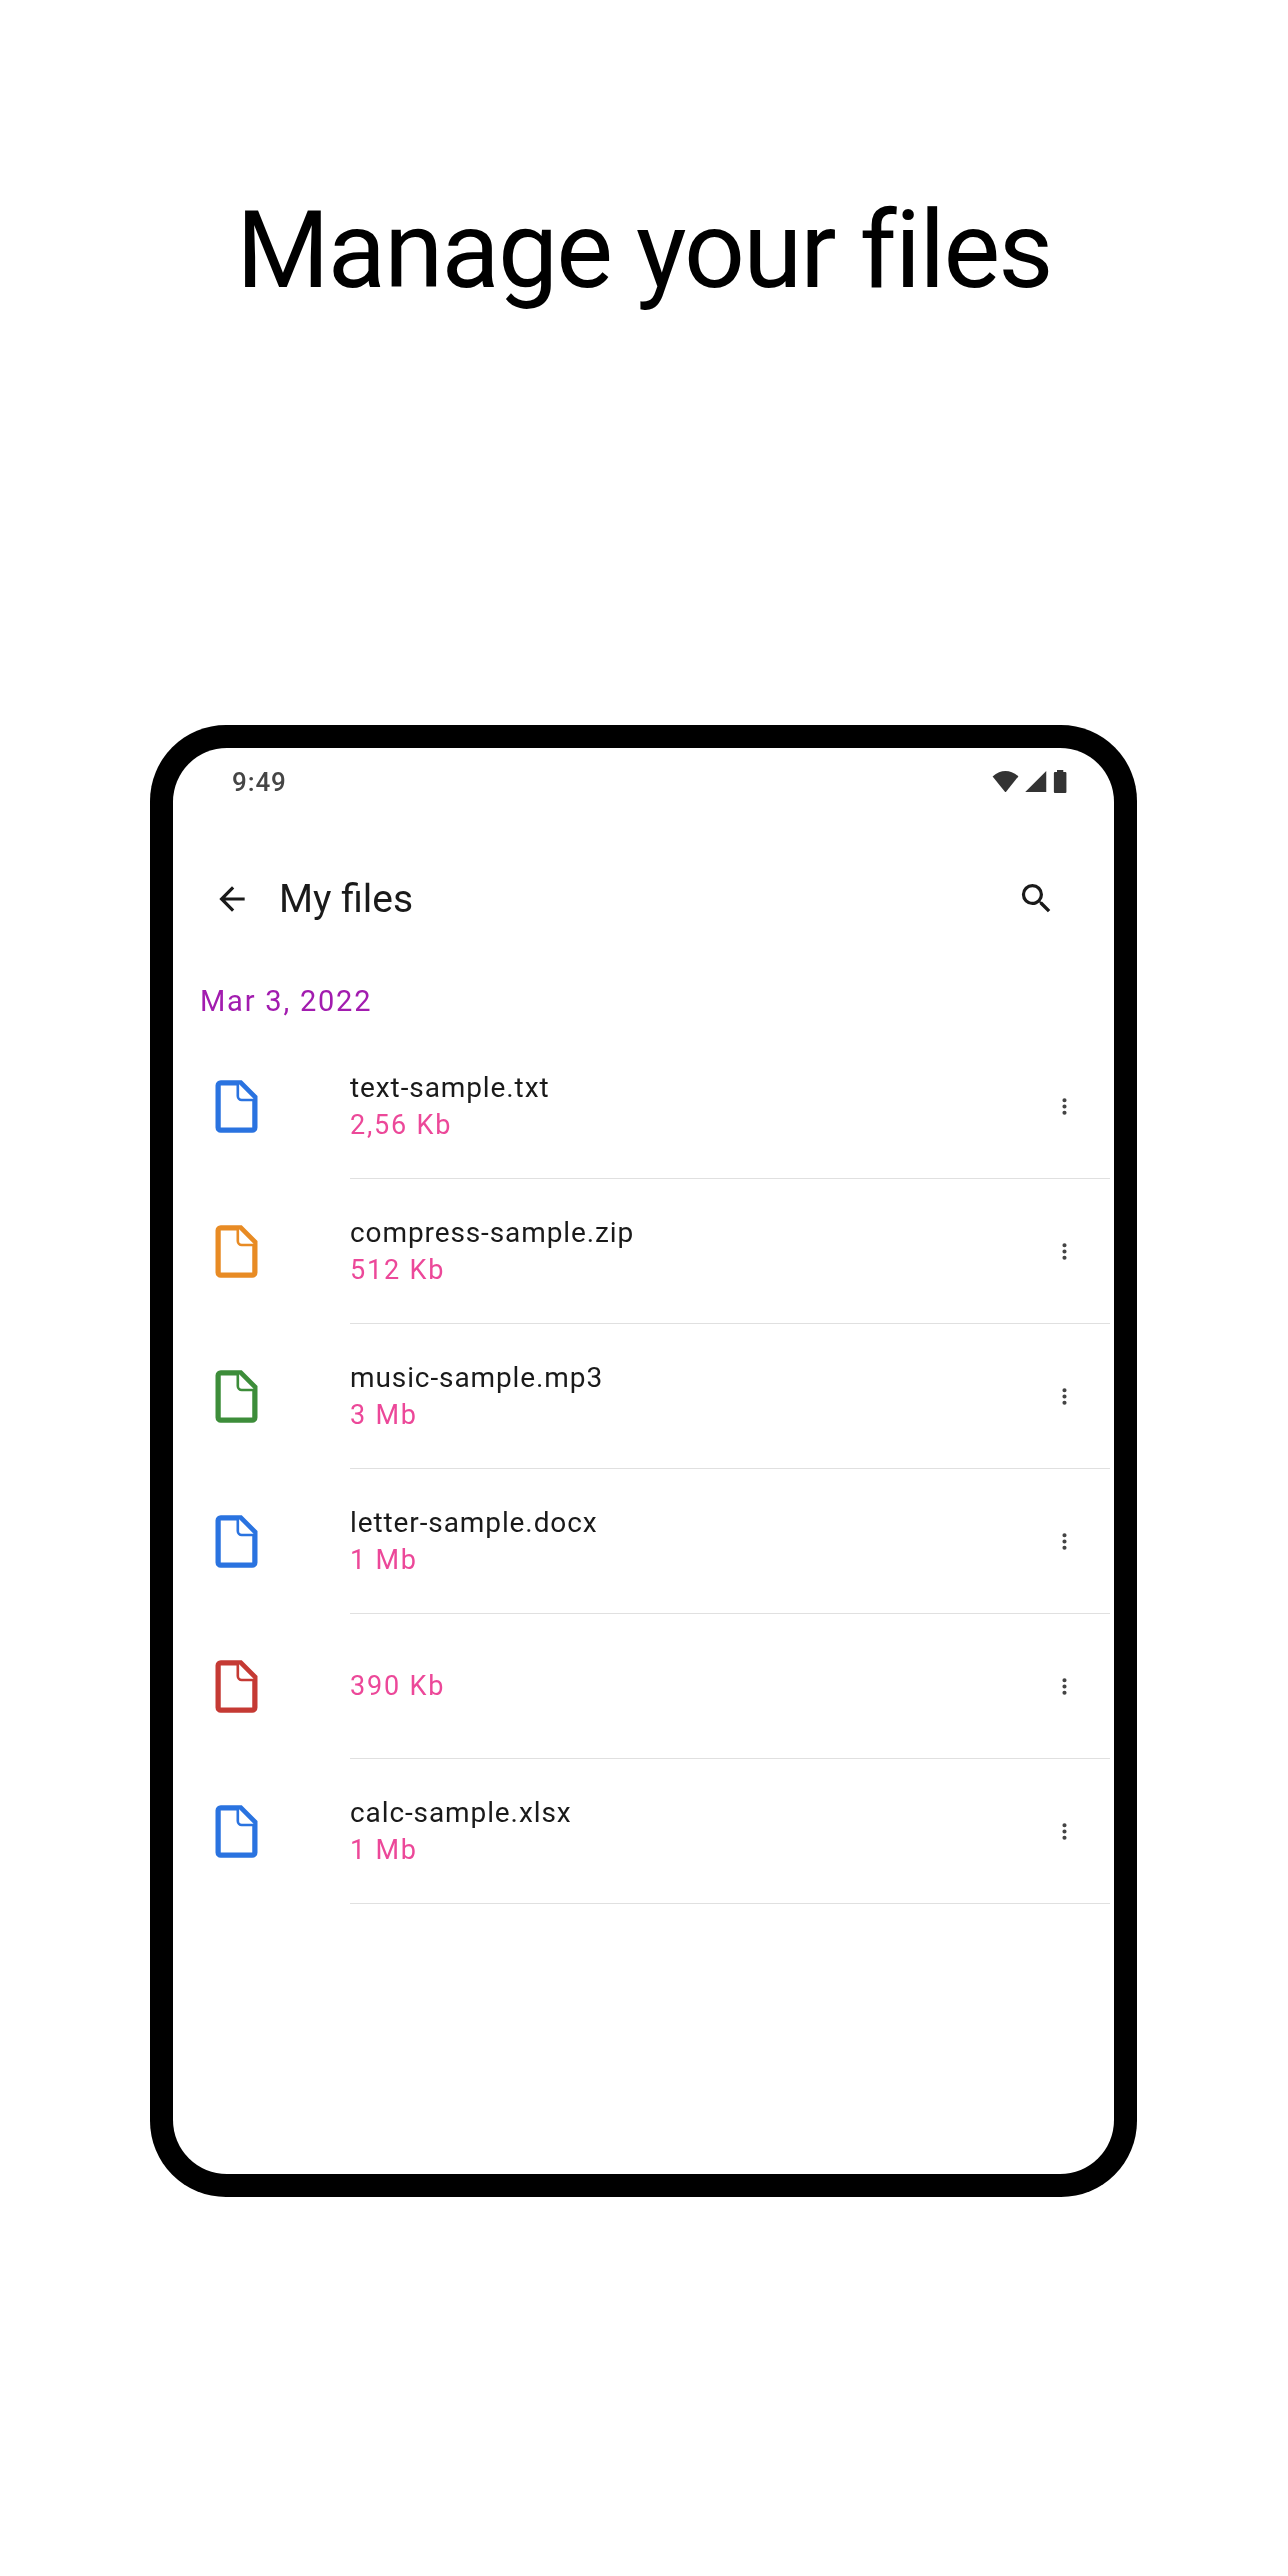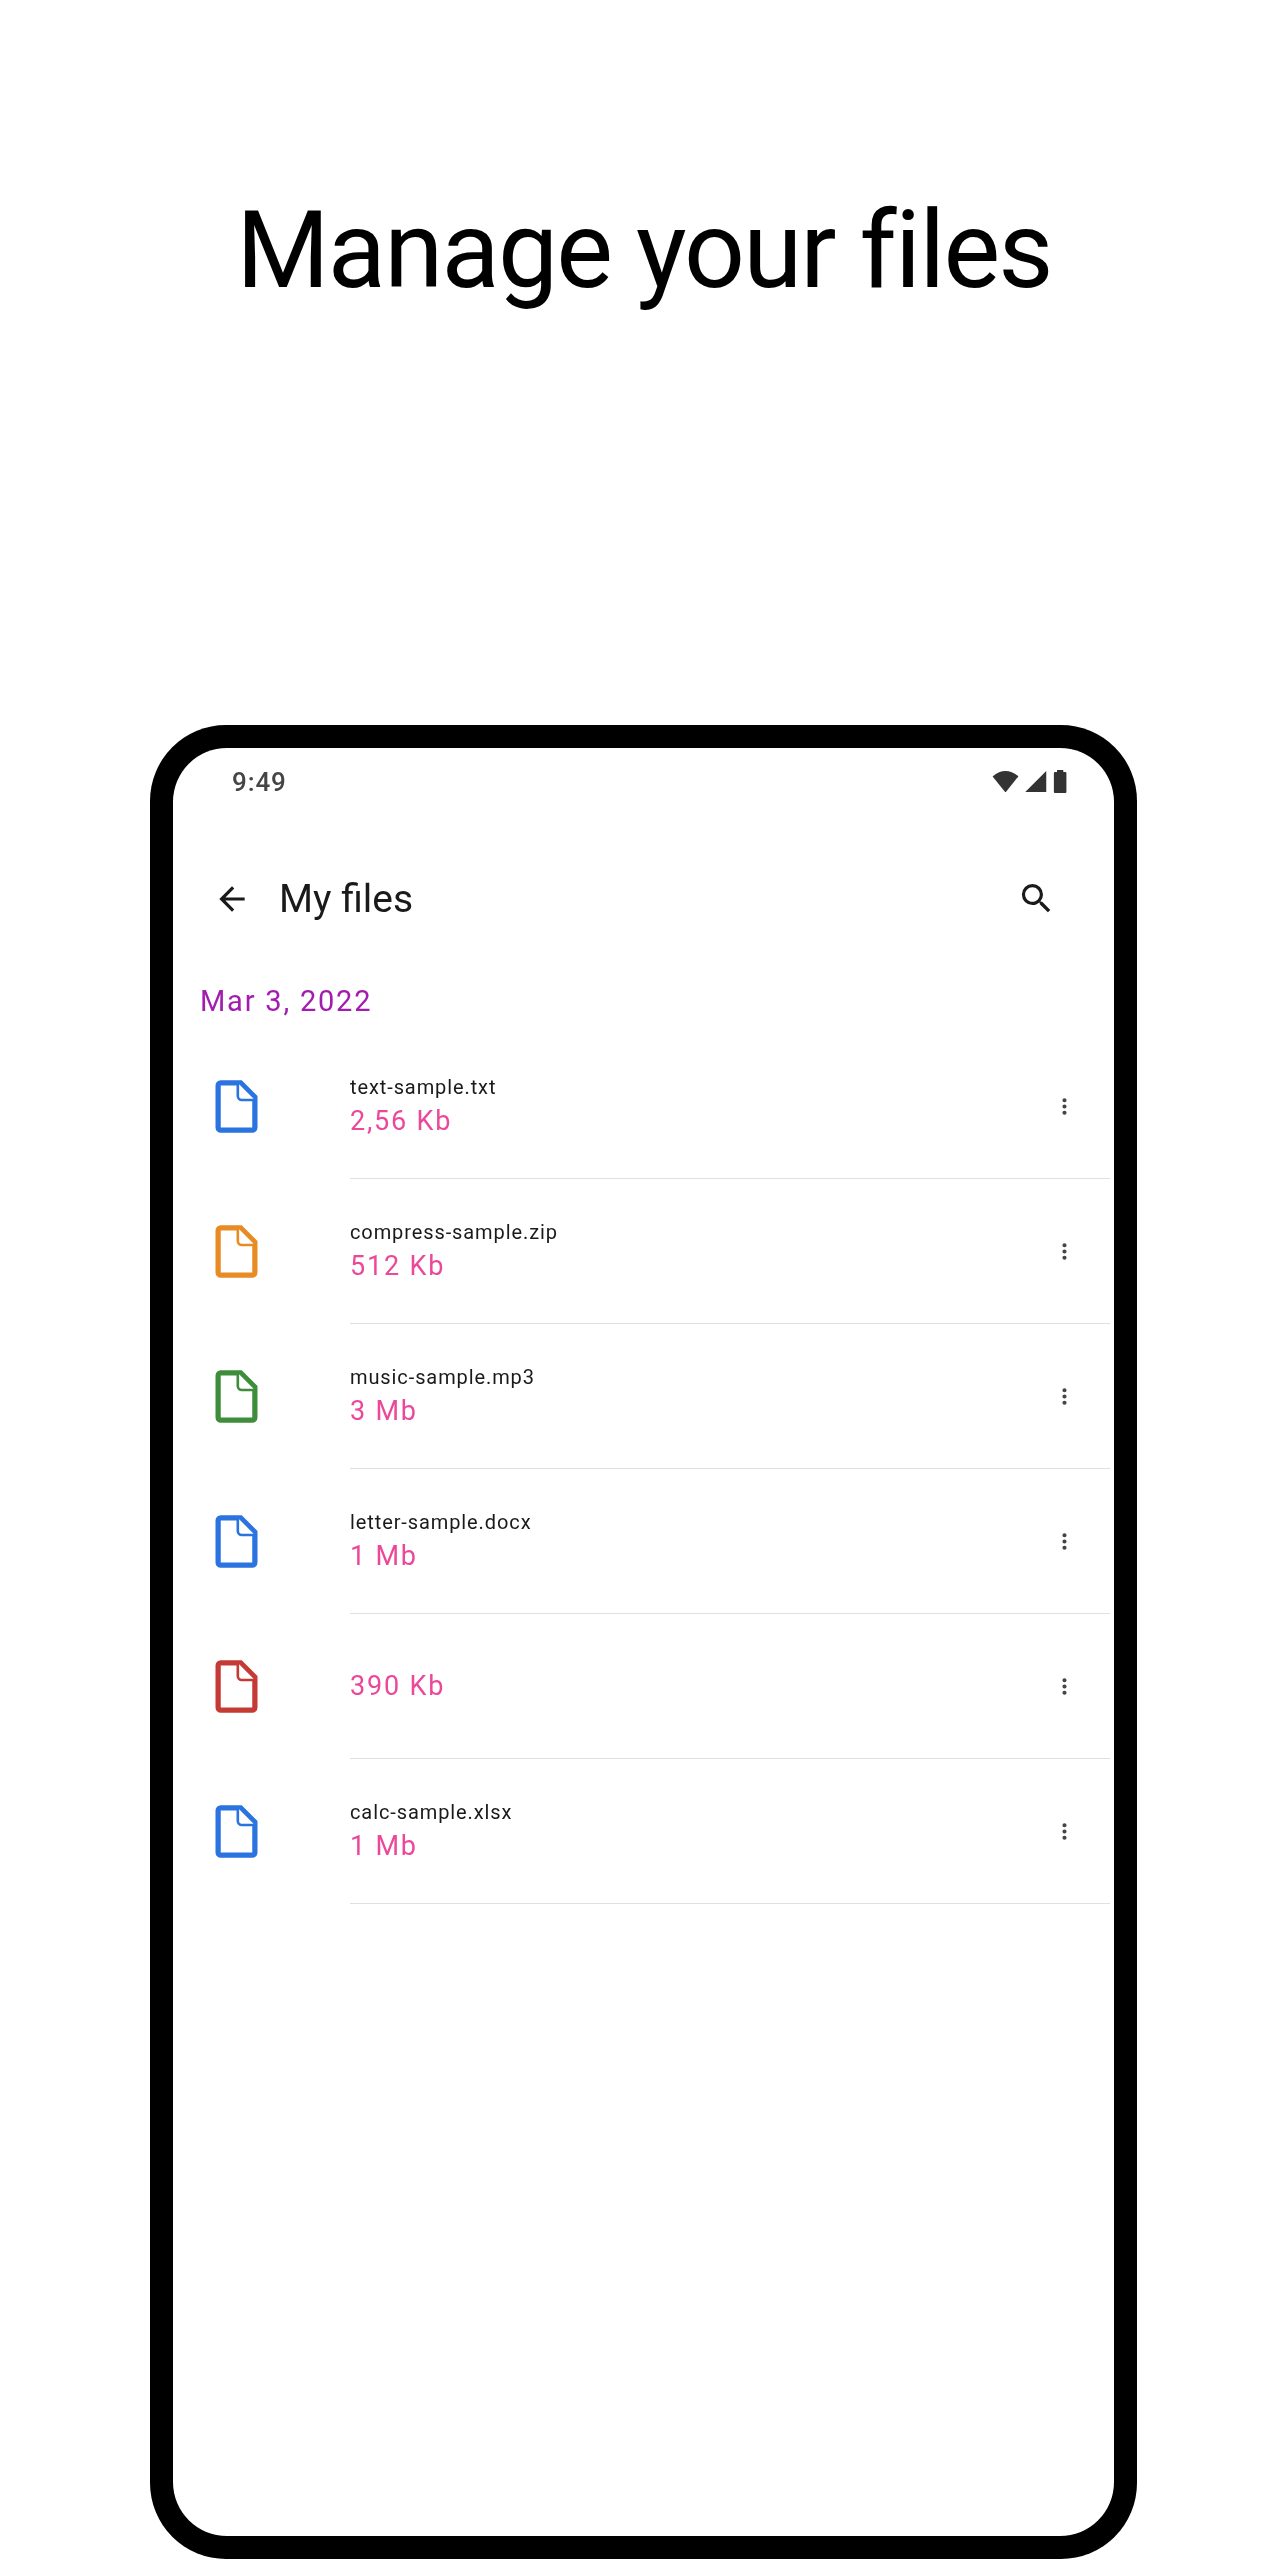--- a/index.html
+++ b/index.html
@@ -19,21 +19,21 @@
     font-size: 107px;
     font-weight: 400;
     color: #000000;
     letter-spacing: -1.8px;
   }
   .device-frame {
     position: absolute;
     top: 725px;
     left: 150px;
     width: 987px;
-    height: 1834px;
+    height: 1472px;
     background: #000000;
     border-radius: 76px;
     padding: 23px;
   }
   .device-screen {
     width: 100%;
     height: 100%;
     background: #ffffff;
     border-radius: 54px;
     overflow: hidden;
@@ -114,21 +114,21 @@
     align-items: center;
   }
   .file-text {
     flex: 1;
     display: flex;
     flex-direction: column;
     justify-content: center;
     gap: 5.4px;
   }
   .file-name {
-    font-size: 20px;
+    font-size: 28px;
     color: #1a1a1a;
     letter-spacing: 0.9px;
   }
   .file-size {
     font-size: 27px;
     color: #ec4899;
     letter-spacing: 1.8px;
   }
   .file-menu {
     width: 63px;

